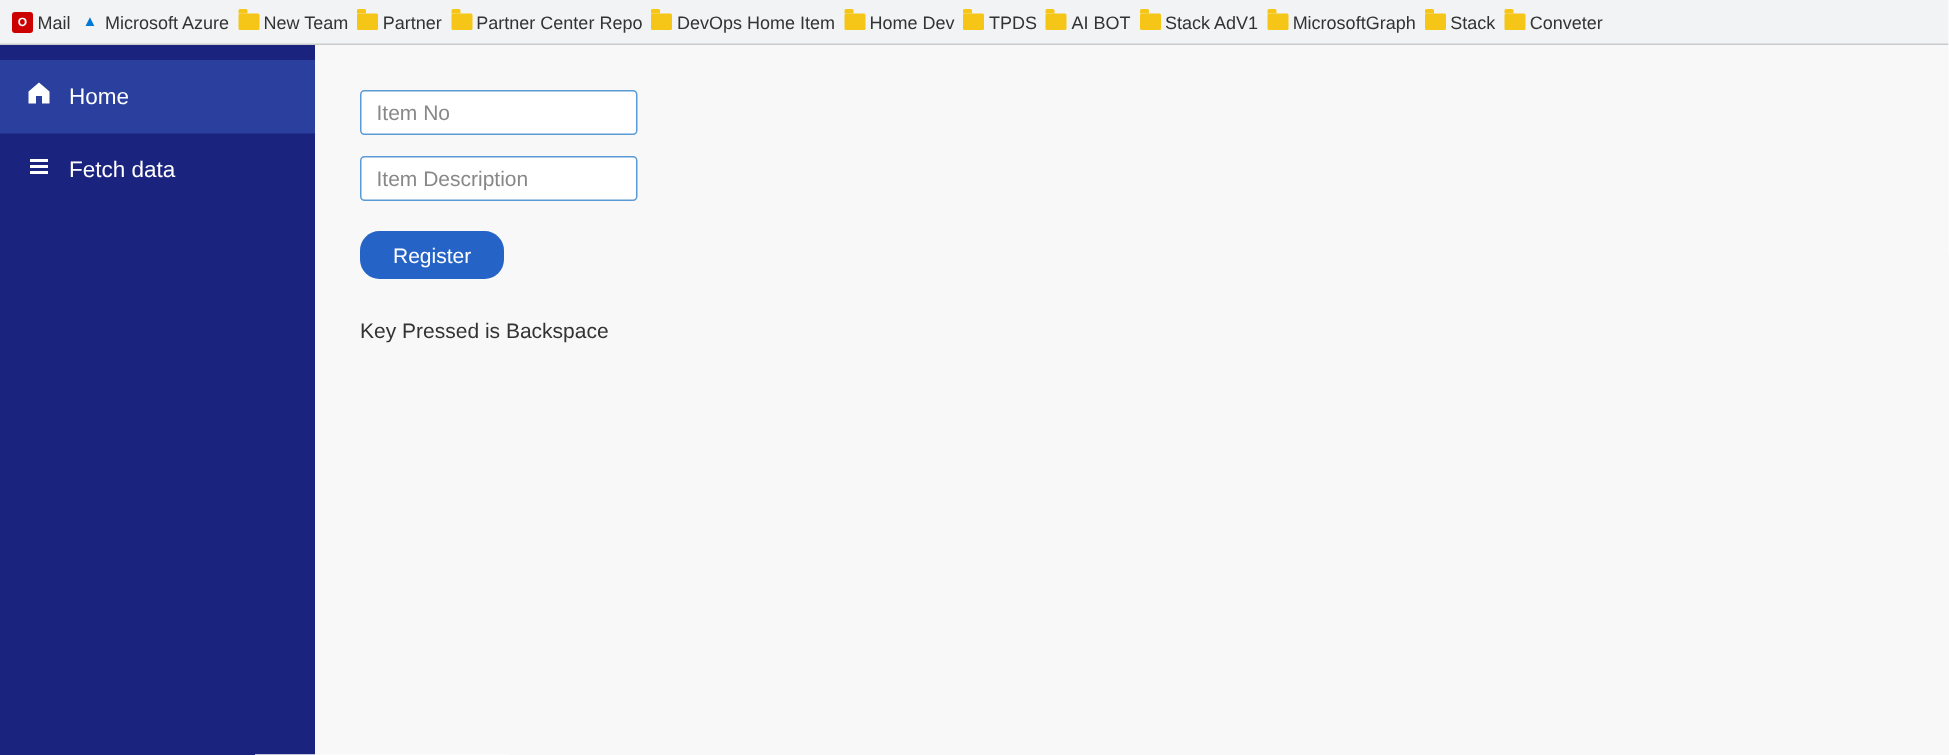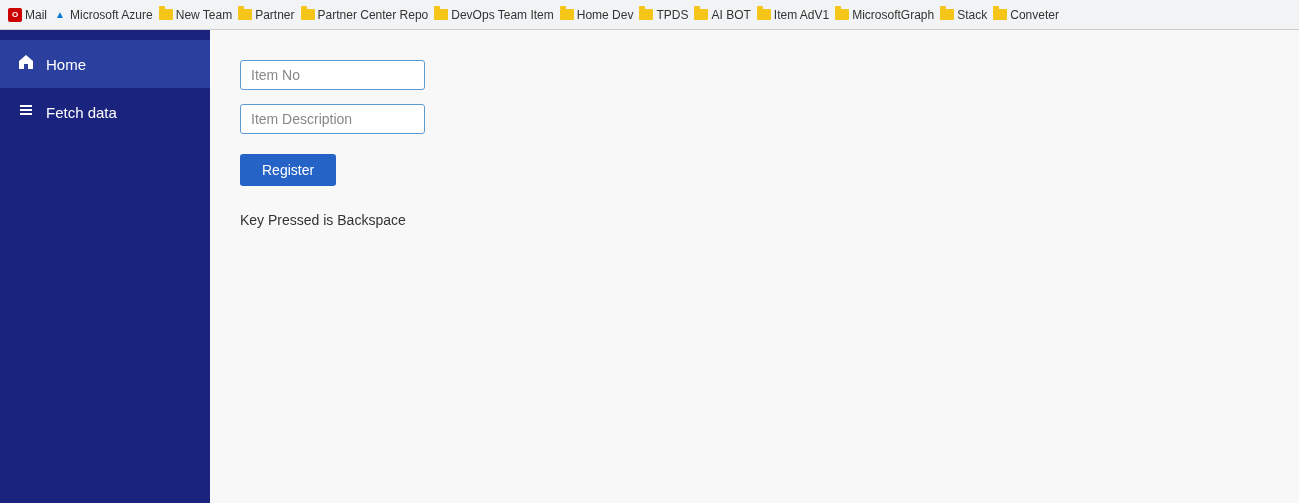--- a/index.html
+++ b/index.html
@@ -142,21 +142,21 @@
     .form-input::placeholder {
       color: #888;
     }
 
     .register-btn {
       background: #2563c7;
       color: white;
       border: none;
       padding: 8px 22px;
       font-size: 14px;
-      border-radius: 3px;
+      border-radius: 13px;
       cursor: pointer;
       margin-top: 6px;
       margin-bottom: 20px;
     }
 
     .key-status {
       color: #333;
       font-size: 14px;
       margin-top: 6px;
     }
@@ -180,37 +180,37 @@
   <div class="bookmark-item">
     <span class="folder-icon"></span>
     <span>Partner</span>
   </div>
   <div class="bookmark-item">
     <span class="folder-icon"></span>
     <span>Partner Center Repo</span>
   </div>
   <div class="bookmark-item">
     <span class="folder-icon"></span>
-    <span>DevOps Team Item</span>
+    <span>DevOps Home Item</span>
   </div>
   <div class="bookmark-item">
     <span class="folder-icon"></span>
     <span>Home Dev</span>
   </div>
   <div class="bookmark-item">
     <span class="folder-icon"></span>
     <span>TPDS</span>
   </div>
   <div class="bookmark-item">
     <span class="folder-icon"></span>
     <span>AI BOT</span>
   </div>
   <div class="bookmark-item">
     <span class="folder-icon"></span>
-    <span>Item AdV1</span>
+    <span>Stack AdV1</span>
   </div>
   <div class="bookmark-item">
     <span class="folder-icon"></span>
     <span>MicrosoftGraph</span>
   </div>
   <div class="bookmark-item">
     <span class="folder-icon"></span>
     <span>Stack</span>
   </div>
   <div class="bookmark-item">

